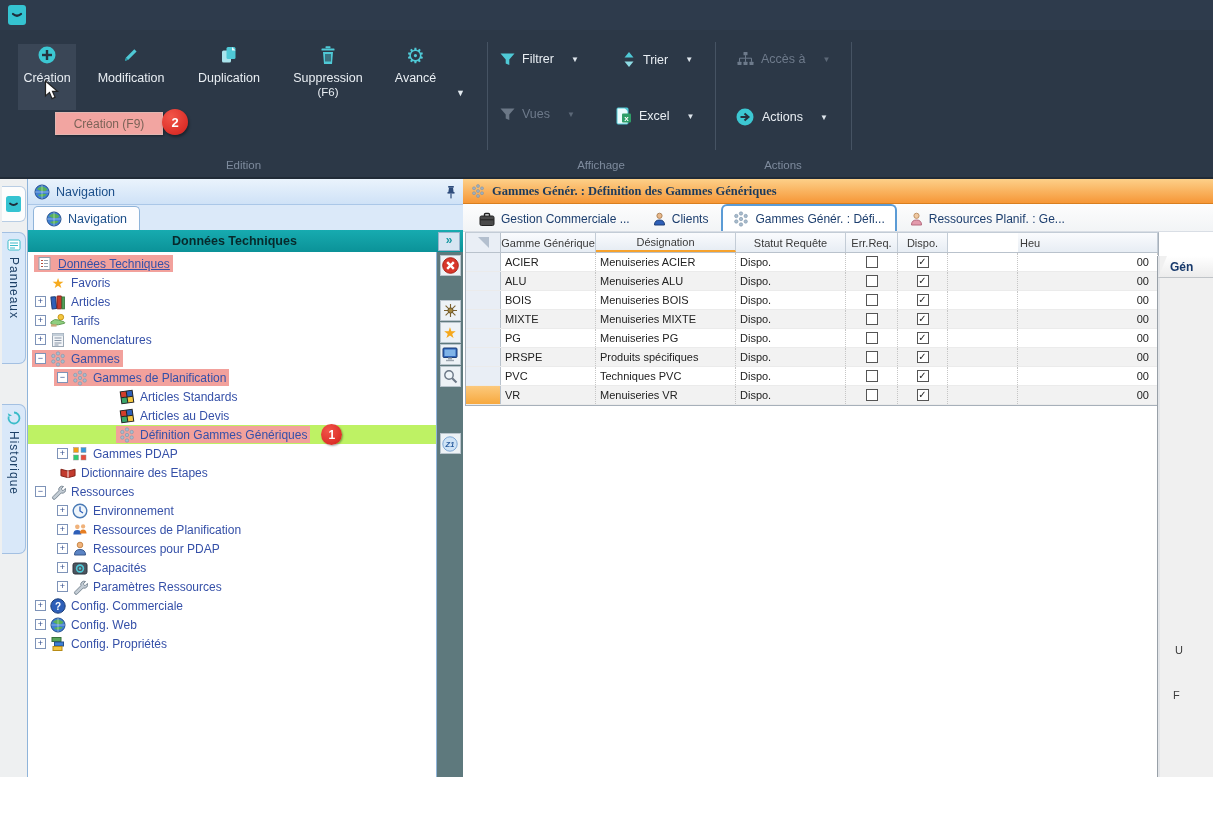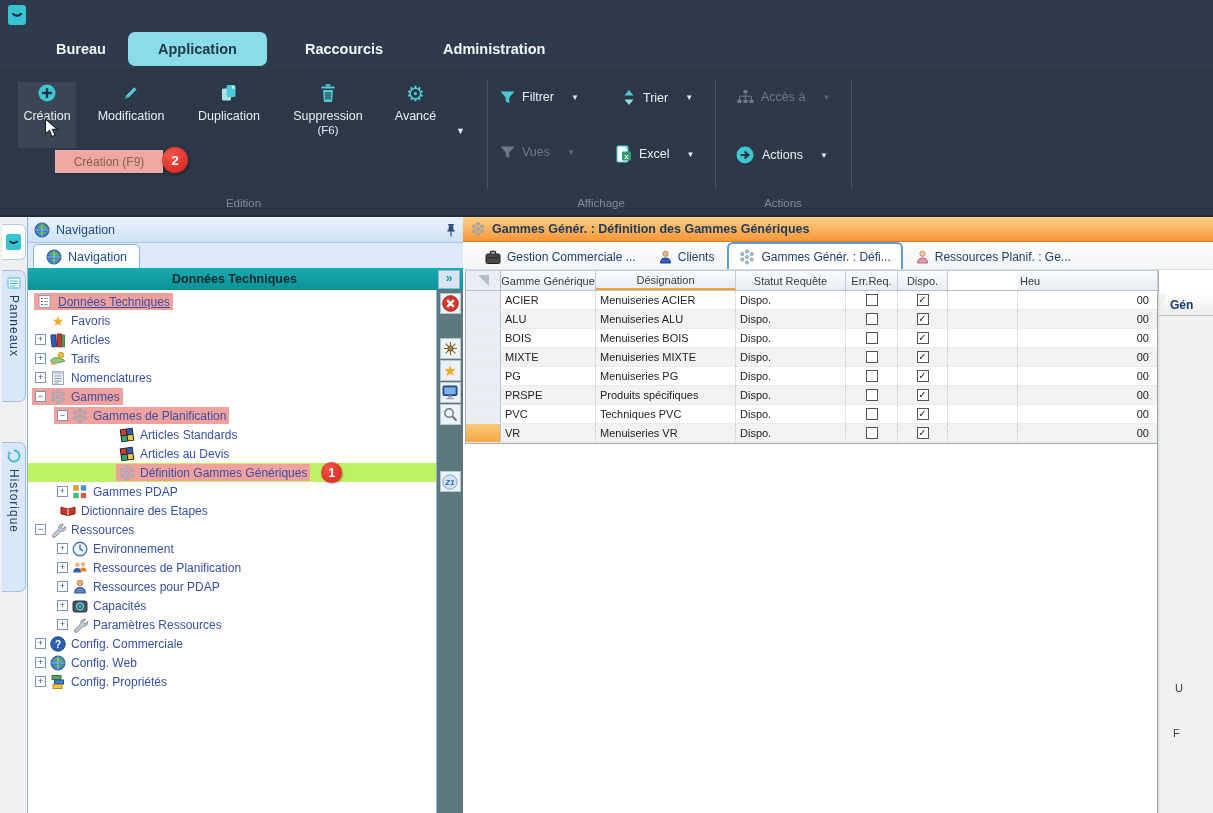--- a/index.html
+++ b/index.html
@@ -68,24 +68,24 @@
   .tlabel{font-size:12px;color:#3550a8;white-space:nowrap;}
   .tlabel.ul{text-decoration:underline;}
   .badge-inline{width:21px;height:21px;border-radius:50%;margin-left:11px;flex:none;
                 background:radial-gradient(circle at 35% 30%,#f25549,#d31f1b);color:#fff;font-weight:bold;font-size:12px;
                 display:flex;align-items:center;justify-content:center;box-shadow:1px 1px 2px rgba(0,0,0,.35);}
   .side-toolbar{width:26px;background:#5e797d;display:flex;flex-direction:column;align-items:center;flex:none;}
   .stbtn{width:21px;height:21px;background:#edf2f6;border:1px solid #b8c4cc;display:flex;align-items:center;justify-content:center;box-sizing:border-box;}
   
   .main-panel{flex:1;display:flex;flex-direction:column;position:relative;background:#fff;min-width:0;}
   .orange-bar{height:24px;background:linear-gradient(#fdd089,#f69737);border-bottom:1px solid #d97f20;
-              display:flex;align-items:center;gap:7px;padding-left:8px;}
+              display:flex;align-items:center;gap:7px;padding-left:8px;font-family:Liberation Serif, serif;}
   .orange-bar .ttl{font-size:12.5px;font-weight:bold;color:#1b3a5c;}
   .doc-tabrow{height:27px;background:linear-gradient(#fdfdfd,#f2f4f6);border-bottom:1px solid #d9dee5;
-              display:flex;align-items:flex-end;padding-left:12px;gap:3px;}
+              display:flex;align-items:flex-end;padding-left:6px;gap:3px;}
   .dtab{display:flex;align-items:center;gap:6px;height:24px;padding:0 10px;font-size:12px;color:#1c3e6e;white-space:nowrap;}
   .dtab.active{border:2px solid #5b9bd5;border-bottom:none;border-radius:6px 6px 0 0;background:#fff;height:25px;}
   .content{flex:1;position:relative;background:#fff;}
   .gtable{position:absolute;left:2px;top:0;width:692px;border:1px solid #a7b0ba;border-top:1px solid #c3ccd6;box-sizing:content-box;overflow:hidden;background:#fff;}
   .trow{display:flex;height:19px;box-sizing:border-box;border-bottom:1px solid #ebebeb;background:#fff;}
   .trow.alt{background:#f2f2f2;}
   .thead{height:20px;border-bottom:1px solid #b9c2cc;}
   .tcell{box-sizing:border-box;border-right:1px dotted #c6c6c6;font-size:11px;color:#222;
          display:flex;align-items:center;padding:0 4px;overflow:hidden;white-space:nowrap;flex:none;}
   .thead .tcell{border-right:1px solid #c3ccd6;background:linear-gradient(#fafbfd,#e7edf4);color:#3a3a3a;justify-content:center;padding:0 2px;}
@@ -112,26 +112,20 @@
 
   <div class="titlebar">
     <span class="icn">
         <svg width="18" height="20" viewBox="0 0 18 20">
           <rect width="18" height="20" rx="3" fill="#35c3d1"></rect>
           <path d="M5 9q4 3.5 8 0" stroke="#1e2c3a" stroke-width="2.2" fill="none" stroke-linecap="round"></path>
         </svg>
       </span>
   </div>
 
-  <div class="ribbon-tabs">
-    <span class="rtab first">Bureau</span>
-    <span class="rtab active">Application</span>
-    <span class="rtab gap">Raccourcis</span>
-    <span class="rtab gap">Administration</span>
-  </div>
 
   <div class="ribbon-body">
     <div class="rbtn hover" style="left:18px;width:58px;">
       <span class="islot icn">
           <svg width="20" height="20" viewBox="0 0 20 20">
             <circle cx="10" cy="10" r="8.5" fill="#3cc7d2"></circle>
             <rect x="8.8" y="5" width="2.4" height="10" fill="#26323f"></rect>
             <rect x="5" y="8.8" width="10" height="2.4" fill="#26323f"></rect>
           </svg>
         </span>

